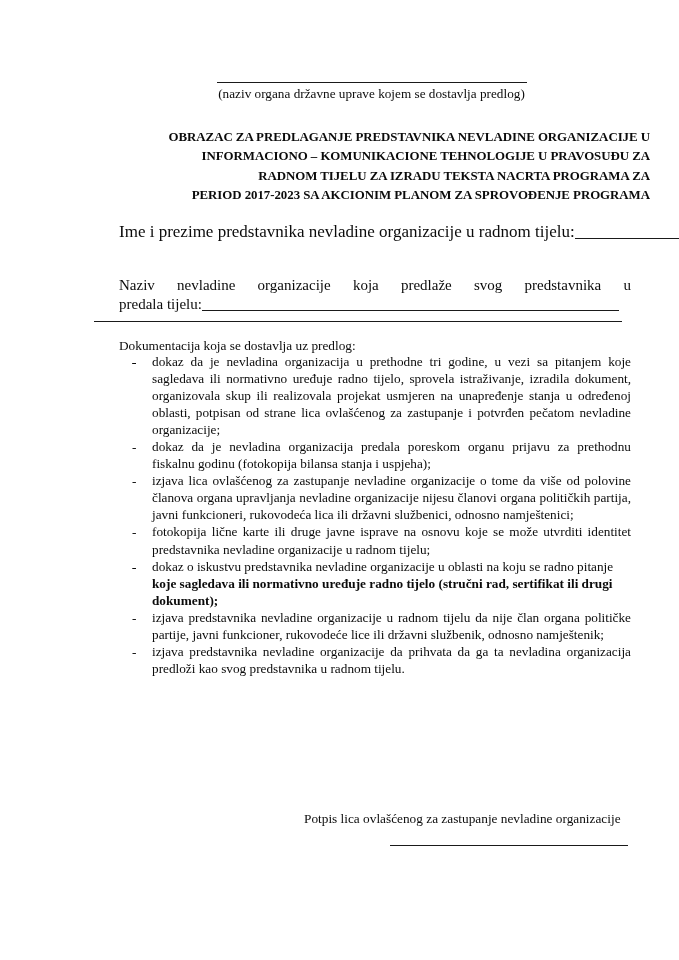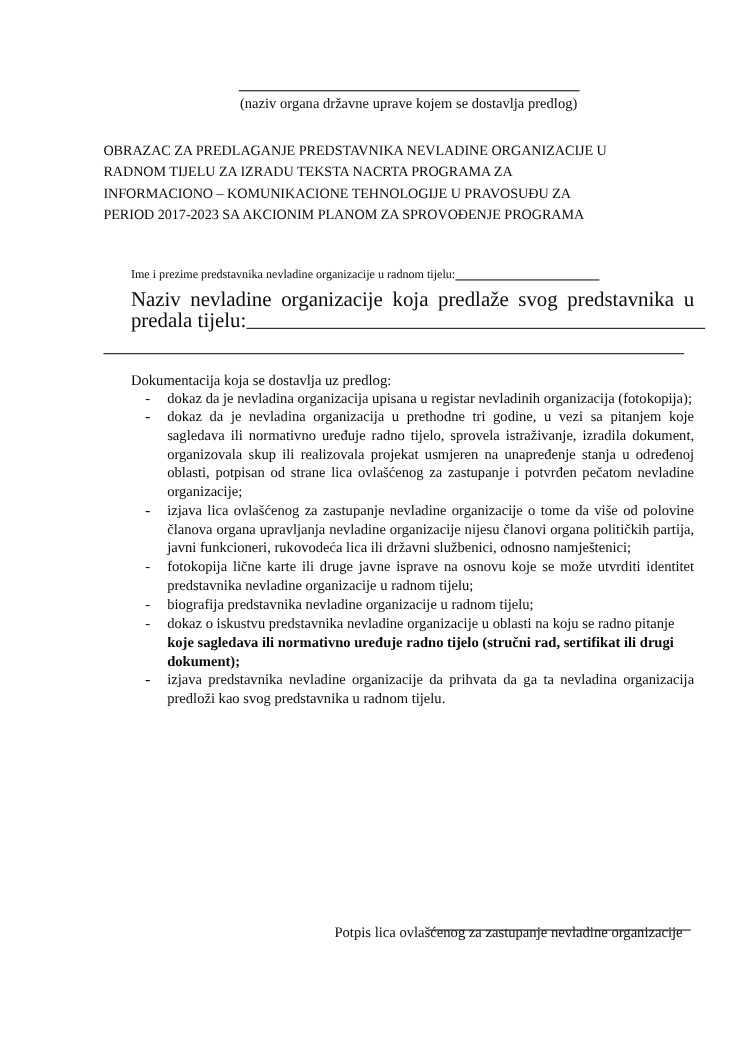--- a/index.html
+++ b/index.html
@@ -43,52 +43,52 @@
     line-height: 16px;
     letter-spacing: 0.02px;
   }
 
   
   .title {
     position: absolute;
     left: 62px;
     width: 556px;
     top: 128px;
-    text-align: left;
-    font-weight: normal;
+    text-align: right;
+    font-weight: bold;
     font-size: 12.9px;
     line-height: 19.4px;
     letter-spacing: -0.05px;
   }
   .title .ln { display: block; white-space: nowrap; }
 
   
   .field-1 {
     position: absolute;
     left: 87px;
-    top: 242px;
+    top: 223px;
     width: 512px;
-    font-size: 11px;
+    font-size: 17px;
     line-height: 17px;
     white-space: nowrap;
   }
   .field-1 .fill {
     display: inline-block;
     width: 131px;
     border-bottom: 1.3px solid #1a1a1a;
     vertical-align: -2px;
     margin-left: 0px;
   }
 
   .field-2 {
     position: absolute;
     left: 87px;
-    top: 264px;
+    top: 276px;
     width: 512px;
-    font-size: 19px;
+    font-size: 15px;
     line-height: 18.5px;
   }
   .field-2 .just {
     text-align: justify;
     text-align-last: justify;
     white-space: normal;
   }
   .field-2 .row2 { white-space: nowrap; }
   .field-2 .fill {
     display: inline-block;
@@ -137,21 +137,21 @@
     top: 0;
     font-size: 13.25px;
     line-height: 17.05px;
   }
   .doc-item .brk { display: block; text-align: left; font-weight: bold; }
 
   
   .sig-caption {
     position: absolute;
     left: 272px;
-    top: 839px;
+    top: 810px;
     font-size: 13.3px;
     line-height: 17px;
     white-space: nowrap;
   }
   .sig-rule {
     position: absolute;
     left: 358px;
     top: 845px;
     width: 238px;
     height: 0;
@@ -163,22 +163,22 @@
 
 <div class="page">
 
   <div class="header-block">
     <div class="org-rule"></div>
     <div class="org-caption">(naziv organa državne uprave kojem se dostavlja predlog)</div>
   </div>
 
   <div class="title">
     <span class="ln">OBRAZAC ZA PREDLAGANJE PREDSTAVNIKA NEVLADINE ORGANIZACIJE U</span>
+    <span class="ln">INFORMACIONO – KOMUNIKACIONE TEHNOLOGIJE  U PRAVOSUĐU ZA</span>
     <span class="ln">RADNOM TIJELU ZA IZRADU TEKSTA NACRTA PROGRAMA ZA</span>
-    <span class="ln">INFORMACIONO – KOMUNIKACIONE TEHNOLOGIJE  U PRAVOSUĐU ZA</span>
     <span class="ln">PERIOD 2017-2023 SA AKCIONIM PLANOM ZA SPROVOĐENJE PROGRAMA</span>
   </div>
 
   <div class="field-1">
     <span>Ime i prezime predstavnika nevladine organizacije u radnom tijelu:</span><span class="fill"></span>
   </div>
 
   <div class="field-2">
     <div class="just">Naziv nevladine organizacije koja predlaže svog predstavnika u</div>
     <div class="row2">
@@ -187,59 +187,59 @@
   </div>
 
   <div class="long-rule"></div>
 
   <div class="doc-intro">Dokumentacija koja se dostavlja uz predlog:</div>
 
   <div class="doc-list">
 
     <div class="doc-item">
       <span class="dash">-</span>
-      <span>dokaz da je nevladina organizacija upisana u registar nevladinih organizacija (fotokopija);</span>
     </div>
 
     <div class="doc-item">
       <span class="dash">-</span>
     </div>
 
     <div class="doc-item">
       <span class="dash">-</span>
       <span>dokaz da je nevladina organizacija u prethodne tri godine, u vezi sa pitanjem koje sagledava ili normativno uređuje radno tijelo, sprovela istraživanje, izradila dokument, organizovala skup ili realizovala projekat usmjeren na unapređenje  stanja u određenoj oblasti, potpisan od strane lica ovlašćenog za zastupanje i potvrđen pečatom nevladine organizacije;</span>
     </div>
 
     <div class="doc-item">
       <span class="dash">-</span>
+      <span>dokaz da je nevladina organizacija predala poreskom organu prijavu za prethodnu fiskalnu godinu (fotokopija bilansa stanja i uspjeha);</span>
     </div>
 
     <div class="doc-item">
       <span class="dash">-</span>
       <span>izjava lica ovlašćenog za zastupanje nevladine organizacije o tome da više od polovine članova organa upravljanja nevladine organizacije nijesu članovi organa političkih partija, javni funkcioneri, rukovodeća lica ili državni službenici, odnosno namještenici;</span>
     </div>
 
     <div class="doc-item">
       <span class="dash">-</span>
       <span>fotokopija lične karte ili druge javne isprave na osnovu koje se može utvrditi identitet predstavnika nevladine organizacije u radnom tijelu;</span>
     </div>
 
     <div class="doc-item">
       <span class="dash">-</span>
-      <span>biografija predstavnika nevladine organizacije u radnom tijelu;</span>
     </div>
 
     <div class="doc-item">
       <span class="dash">-</span>
       <span>dokaz o iskustvu predstavnika nevladine organizacije u oblasti na koju se radno pitanje</span>
       <span class="brk">koje sagledava ili normativno uređuje radno tijelo (stručni rad, sertifikat ili drugi dokument);</span>
     </div>
 
     <div class="doc-item">
       <span class="dash">-</span>
+      <span>izjava predstavnika nevladine organizacije u radnom tijelu da nije član organa političke partije, javni funkcioner, rukovodeće lice ili državni službenik, odnosno namještenik;</span>
     </div>
 
     <div class="doc-item">
       <span class="dash">-</span>
       <span>izjava predstavnika nevladine organizacije da prihvata da ga ta nevladina organizacija predloži kao svog predstavnika u radnom tijelu.</span>
     </div>
 
   </div>
 
   <div class="sig-caption">Potpis lica ovlašćenog za zastupanje nevladine organizacije</div>

